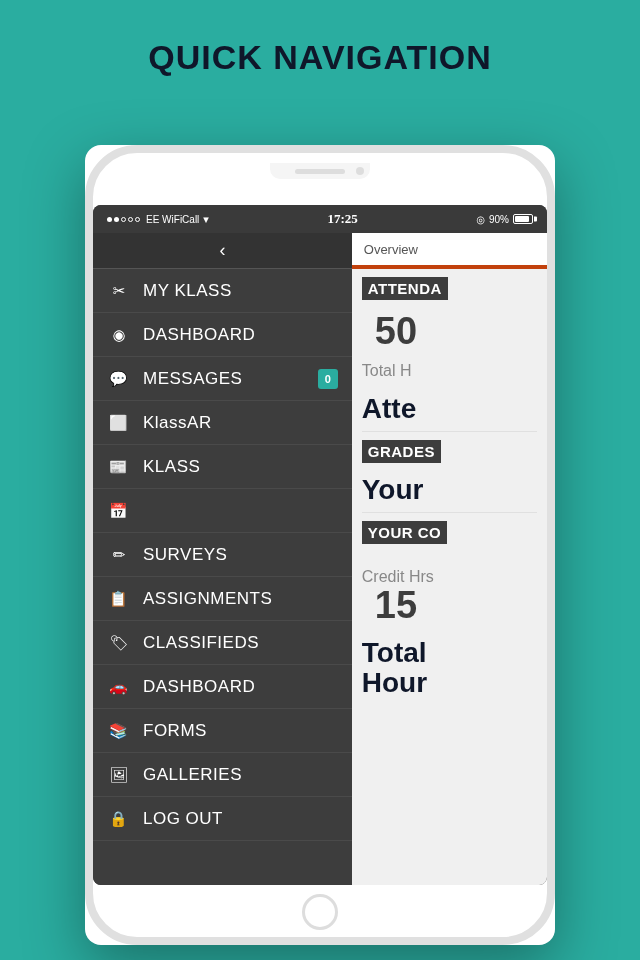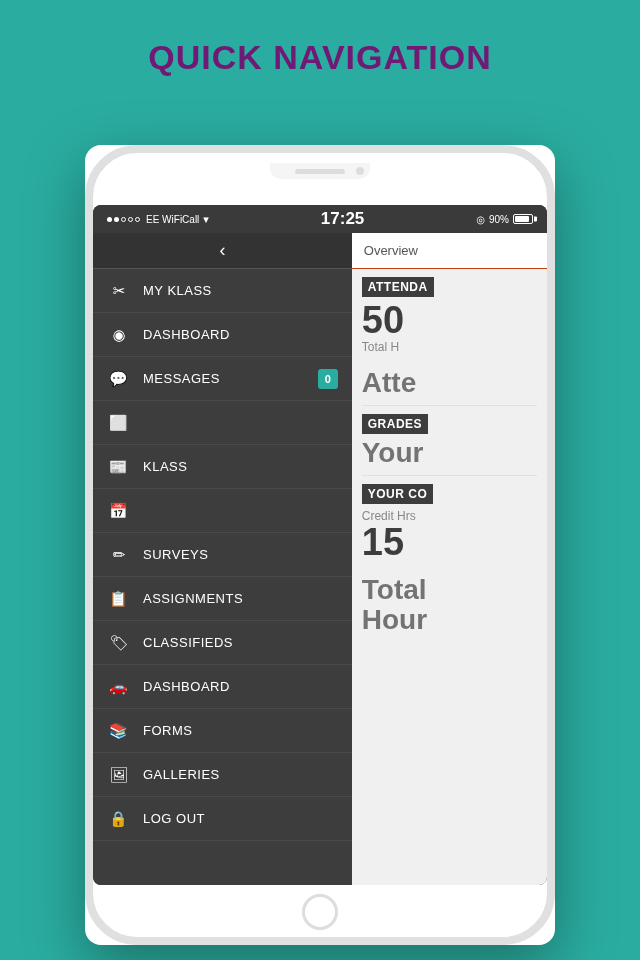--- a/index.html
+++ b/index.html
@@ -13,21 +13,21 @@
     }
 
     
     .header-section {
       text-align: center;
       padding: 38px 60px 24px;
     }
     .header-title {
       font-size: 34px;
       font-weight: 700;
-      color: #701a75;
+      color: #0f172a;
       letter-spacing: 1px;
       margin-bottom: 10px;
     }
     .header-subtitle {
       font-size: 20px;
       color: white;
       font-weight: 400;
       line-height: 1.4;
     }
 
@@ -141,21 +141,21 @@
       margin-right: 12px;
       display: flex;
       align-items: center;
       justify-content: center;
       color: white;
       font-size: 15px;
       flex-shrink: 0;
     }
     .nav-label {
       color: white;
-      font-size: 13px;
+      font-size: 17px;
       font-weight: 500;
       letter-spacing: 0.5px;
       flex: 1;
     }
     .nav-badge {
       background: #2aada0;
       color: white;
       font-size: 11px;
       font-weight: 700;
       width: 20px;
@@ -172,58 +172,59 @@
       background: #f0f0f0;
       overflow: hidden;
       position: relative;
     }
 
     .panel-overview {
       background: white;
       padding: 10px 12px;
       font-size: 13px;
       color: #555;
-      border-bottom: 1px solid #c2410c;
+      border-bottom: 4px solid #c2410c;
       height: 36px;
       display: flex;
       align-items: center;
     }
 
     .panel-section {
       padding: 8px 10px 6px;
     }
 
     .panel-badge {
       background: #3d3d3d;
       color: white;
-      font-size: 12px;
+      font-size: 15px;
       font-weight: 700;
       padding: 3px 6px;
       letter-spacing: 0.5px;
-      margin-bottom: 4px;
+      margin-bottom: 12px;
       display: inline-block;
     }
 
     .panel-number {
       font-size: 38px;
       font-weight: 700;
       color: #3d3d3d;
       line-height: 1;
+      margin-left: 13px;
     }
 
     .panel-sublabel {
-      font-size: 12px;
+      font-size: 16px;
       color: #888;
-      margin-top: 1px;
+      margin-top: 12px;
     }
 
     .panel-text-large {
       font-size: 28px;
       font-weight: 700;
-      color: #737373;
+      color: #0f172a;
       line-height: 1.1;
     }
 
     .divider { height: 1px; background: #e0e0e0; margin: 0 10px; }
 
     
     .phone-top-bar {
       position: absolute;
       top: 18px;
       left: 50%;
@@ -293,21 +294,21 @@
         <div class="status-dots">
           <div class="dot"></div>
           <div class="dot"></div>
           <div class="dot empty"></div>
           <div class="dot empty"></div>
           <div class="dot empty"></div>
         </div>
         <span style="font-size:10px; margin-left:2px;">EE WiFiCall</span>
         <span style="font-size:11px;">▾</span>
       </div>
-      <div style="font-size:17px; font-weight:600;">17:25</div>
+      <div style="font-size:13px; font-weight:600;font-family:Liberation Serif, serif;">17:25</div>
       <div class="status-right">
         <span>◎</span>
         <span>90%</span>
         <div class="battery">
           <div class="battery-fill"></div>
         </div>
       </div>
     </div>
 
     <div class="screen-content">
@@ -326,20 +327,21 @@
               <span class="nav-icon">◉</span>
               <span class="nav-label">DASHBOARD</span>
             </div>
             <div class="nav-item">
               <span class="nav-icon">💬</span>
               <span class="nav-label">MESSAGES</span>
               <span class="nav-badge">0</span>
             </div>
             <div class="nav-item">
               <span class="nav-icon">⬜</span>
+              <span class="nav-label">KlassAR</span>
             </div>
             <div class="nav-item">
               <span class="nav-icon">📰</span>
               <span class="nav-label">KLASS</span>
             </div>
             <div class="nav-item">
               <span class="nav-icon">📅</span>
             </div>
             <div class="nav-item">
               <span class="nav-icon">✏</span>

